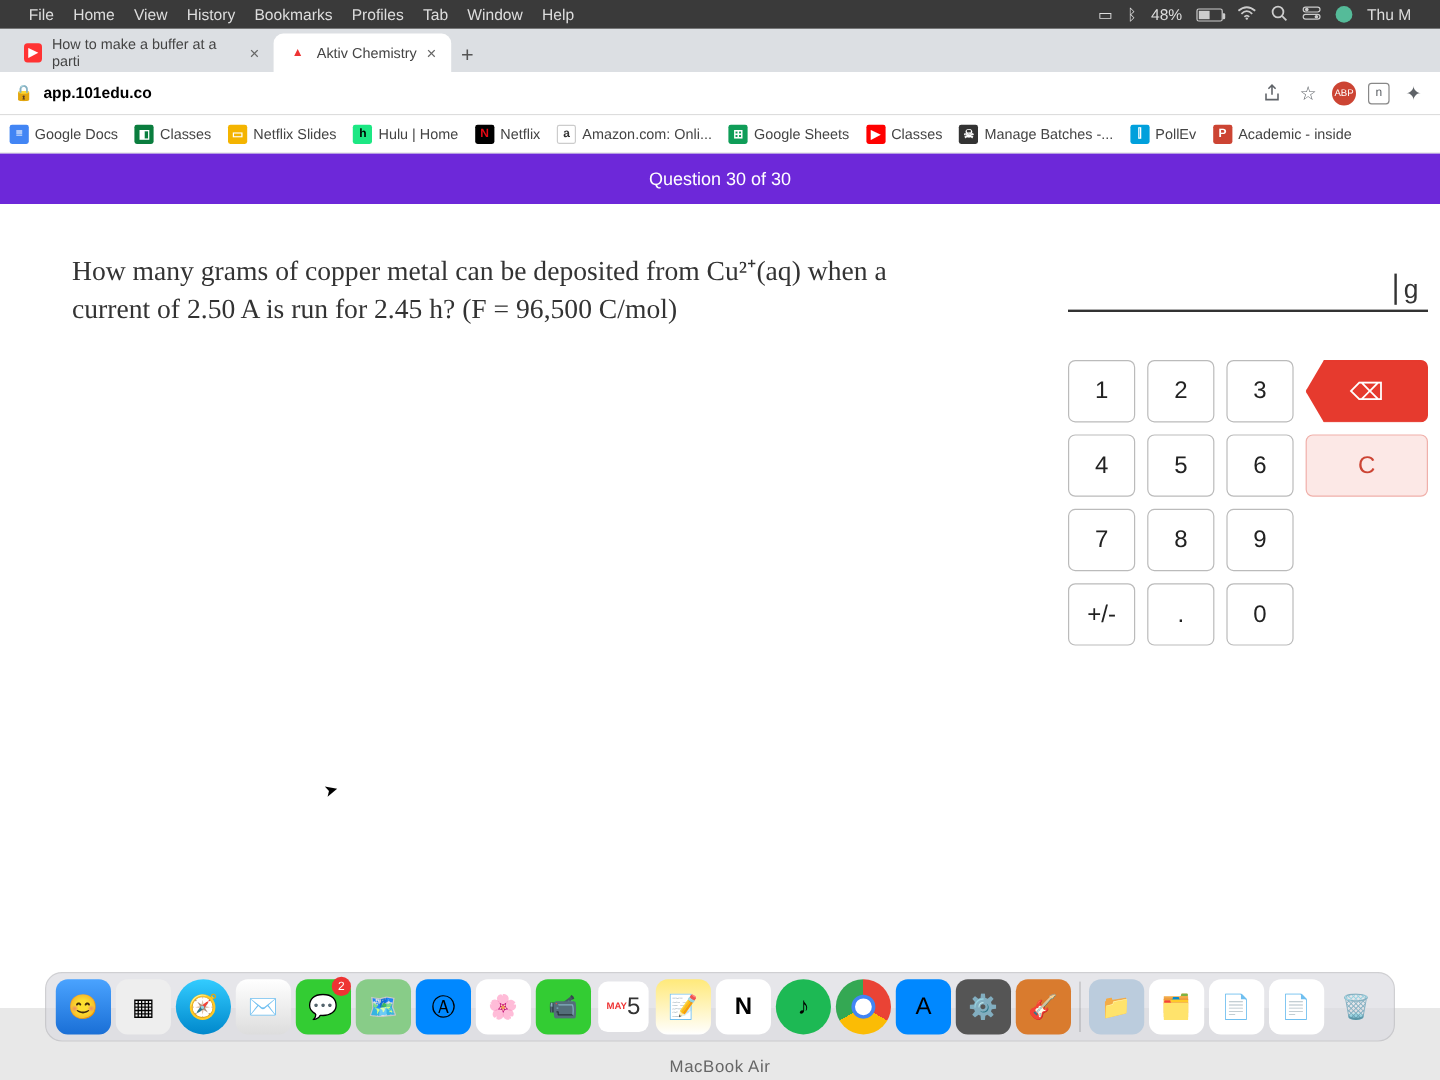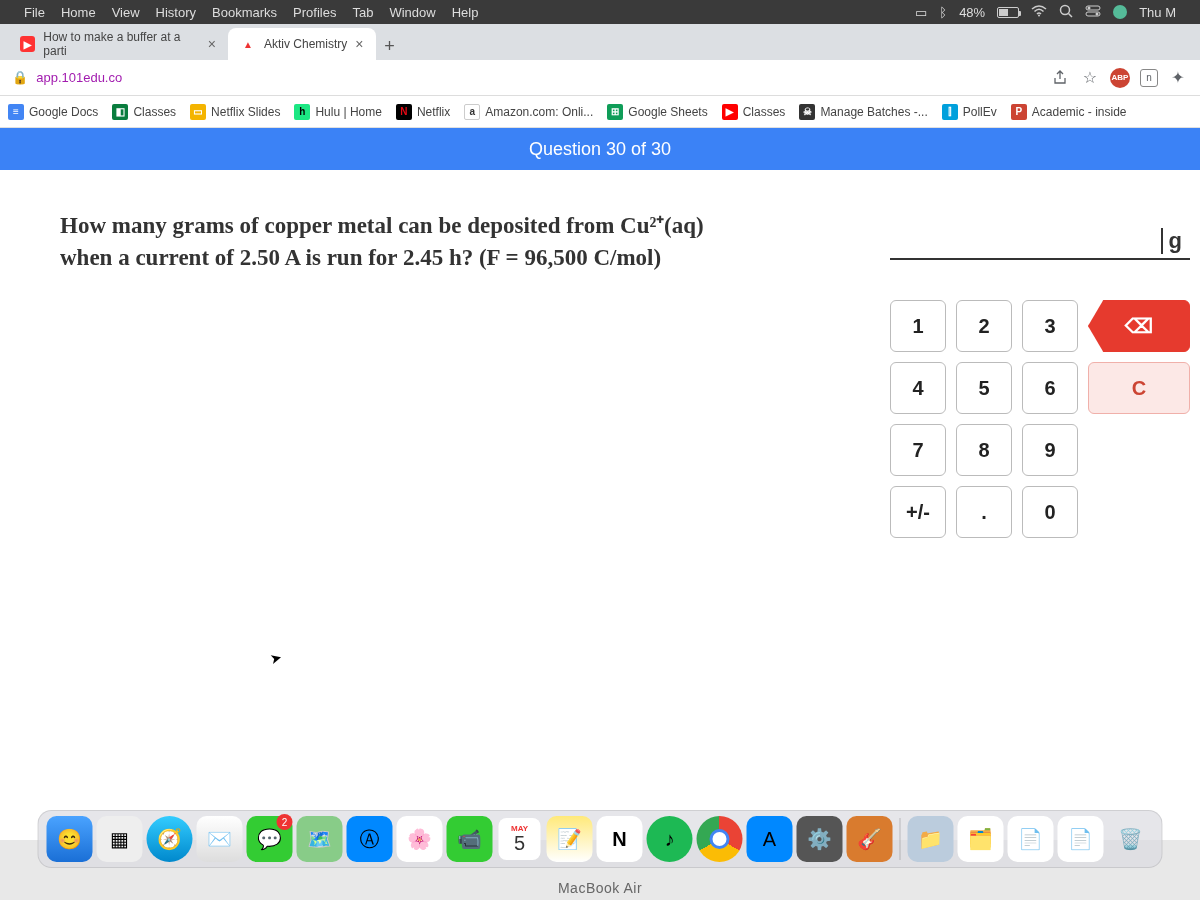--- a/index.html
+++ b/index.html
@@ -19,55 +19,55 @@
 .tab { height: 32px; display: flex; align-items: center; padding: 0 12px; font-size: 12px; color: #444; border-radius: 8px 8px 0 0; gap: 8px; max-width: 220px; }
 .tab.inactive { background: transparent; }
 .tab.active { background: #fff; }
 .tab-favicon { width: 16px; height: 16px; border-radius: 3px; display: flex; align-items: center; justify-content: center; font-size: 10px; font-weight: bold; }
 .tab-close { font-size: 14px; color: #666; cursor: pointer; }
 .newtab { width: 28px; height: 28px; display: flex; align-items: center; justify-content: center; font-size: 18px; color: #555; }
 
 
 .addressbar-row { height: 36px; background: #fff; display: flex; align-items: center; padding: 0 12px; gap: 8px; border-bottom: 1px solid #ddd; }
 .lock-icon { color: #5f6368; font-size: 13px; }
-.url { font-size: 13px; color: #a21caf; flex: 1; }
+.url { font-size: 13px; color: #000000; flex: 1; font-weight: bold; }
 .addr-icons { display: flex; gap: 10px; align-items: center; }
 .addr-icon { width: 20px; height: 20px; display: flex; align-items: center; justify-content: center; color: #5f6368; }
-.abp-badge { width: 20px; height: 20px; background: #c43; color: #fff; font-size: 8px; font-weight: bold; border-radius: 50%; display: flex; align-items: center; justify-content: center; }
+.abp-badge { width: 20px; height: 20px; background: #c43; color: #fff; font-size: 8px; font-weight: normal; border-radius: 50%; display: flex; align-items: center; justify-content: center; }
 
 
 .bookmarks { height: 32px; background: #fff; display: flex; align-items: center; padding: 0 8px; gap: 14px; font-size: 12px; color: #444; border-bottom: 1px solid #e0e0e0; overflow: hidden; }
 .bookmark { display: flex; align-items: center; gap: 5px; white-space: nowrap; }
 .bm-icon { width: 16px; height: 16px; border-radius: 2px; display: flex; align-items: center; justify-content: center; font-size: 10px; font-weight: bold; color: #fff; }
 
 
-.question-bar { height: 42px; background: #3b82f6; color: #fff; display: flex; align-items: center; justify-content: center; font-size: 18px; }
-
-
-.content { display: flex; height: calc(100% - 230px); background: #fff; font-weight: bold; }
+.question-bar { height: 42px; background: #6d28d9; color: #fff; display: flex; align-items: center; justify-content: center; font-size: 15px; }
+
+
+.content { display: flex; height: calc(100% - 230px); background: #fff; }
 .question-area { flex: 1; padding: 40px 30px 30px 60px; }
 .question-text { font-size: 23px; line-height: 1.4; color: #333; font-family: Georgia, serif; max-width: 700px; }
 
 
 .keypad-area { width: 310px; padding: 20px 10px 20px 0; }
 .answer-line { border-bottom: 2px solid #333; height: 40px; margin: 30px 0 40px 0; display: flex; align-items: flex-end; justify-content: flex-end; padding: 0 8px 4px 0; gap: 6px; }
 .cursor-line { width: 2px; height: 26px; background: #333; }
 .unit-text { font-size: 22px; color: #333; }
 .keypad-grid { display: grid; grid-template-columns: repeat(3, 56px) 1fr; grid-template-rows: repeat(4, 52px); gap: 10px; }
 .key { border: 1px solid #bbb; border-radius: 6px; background: #fff; display: flex; align-items: center; justify-content: center; font-size: 20px; color: #222; cursor: pointer; }
 .key.wide { grid-column: 4; }
 .key.red { background: #e63a2e; border-color: #e63a2e; color: #fff; }
 .key.redlight { background: #fce8e6; border-color: #f0b0aa; color: #c43; }
 
 
 .dock-wrap { position: absolute; bottom: 32px; left: 50%; transform: translateX(-50%); }
 .dock { height: 58px; background: rgba(220,220,225,0.7); border-radius: 14px; display: flex; align-items: center; padding: 4px 8px; gap: 4px; border: 1px solid rgba(0,0,0,0.1); }
 .dock-item { width: 46px; height: 46px; border-radius: 10px; display: flex; flex-direction: column; align-items: center; justify-content: center; font-size: 20px; position: relative; }
 .dock-sep { width: 1px; height: 42px; background: rgba(0,0,0,0.2); margin: 0 3px; }
-.cal-icon { background: #fff; border-radius: 8px; width: 42px; height: 42px; display: flex; flex-direction: column; align-items: center; justify-content: center; }
+.cal-icon { background: #fff; border-radius: 8px; width: 42px; height: 42px; display: flex; flex-direction: row; align-items: center; justify-content: center; }
 .cal-month { font-size: 8px; color: #e33; font-weight: bold; line-height: 1; }
 .cal-day { font-size: 20px; color: #333; line-height: 1; }
 .dock-badge { position: absolute; top: -2px; right: 0px; background: #e33; color: #fff; font-size: 10px; width: 16px; height: 16px; border-radius: 50%; display: flex; align-items: center; justify-content: center; }
 
 
 .laptop-label { position: absolute; bottom: 4px; left: 50%; transform: translateX(-50%); font-size: 14px; color: #666; letter-spacing: 0.5px; }
 
 
 .mouse-cursor { position: absolute; left: 270px; top: 650px; font-size: 14px; color: #000; transform: rotate(-15deg); }
 </style>

